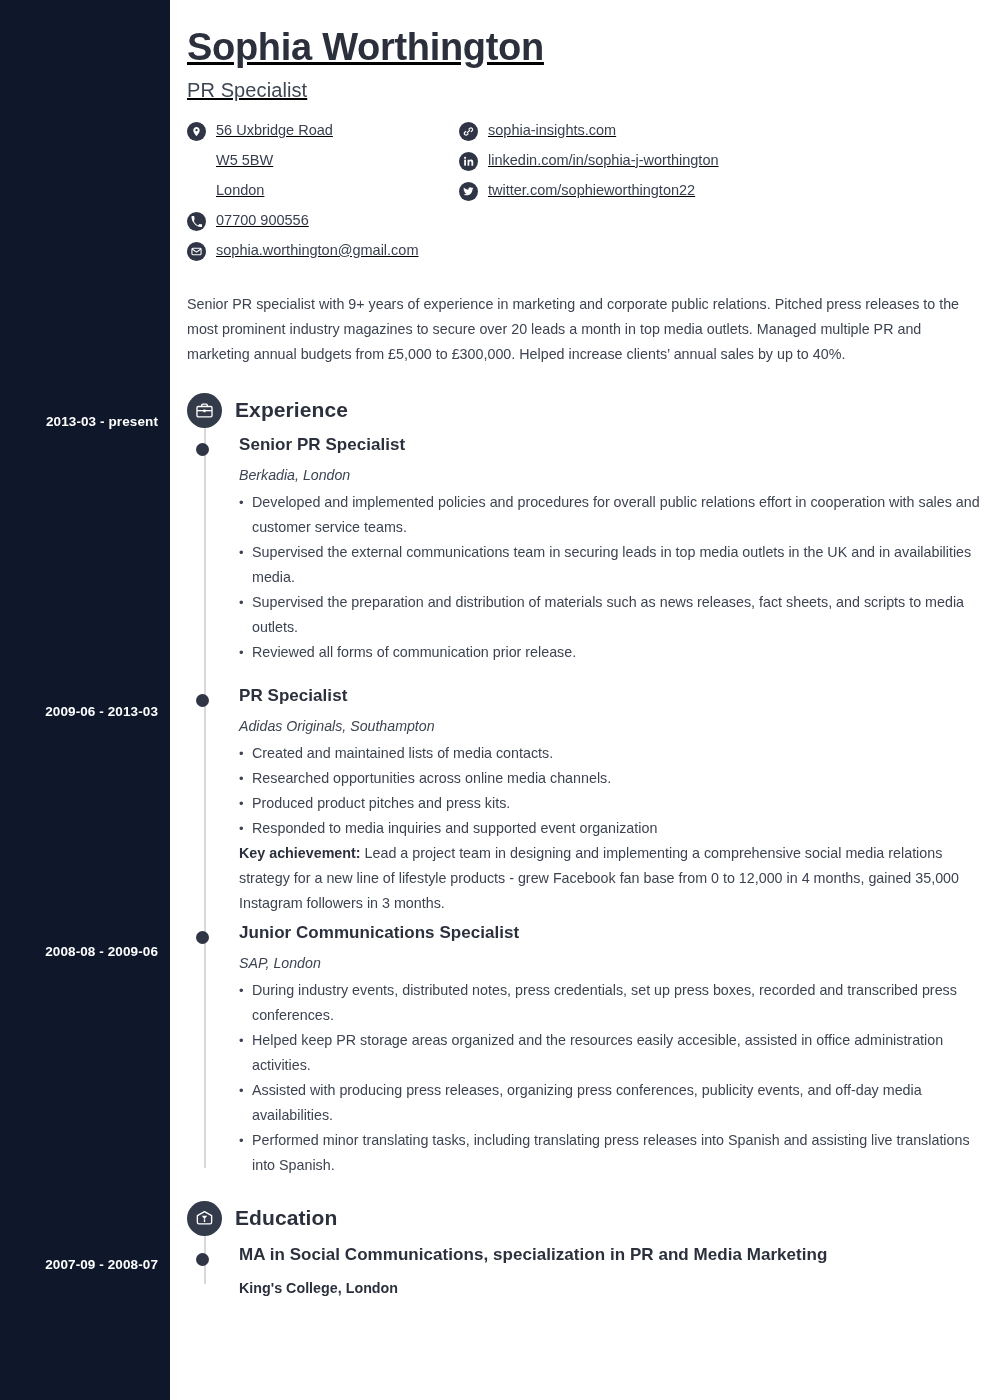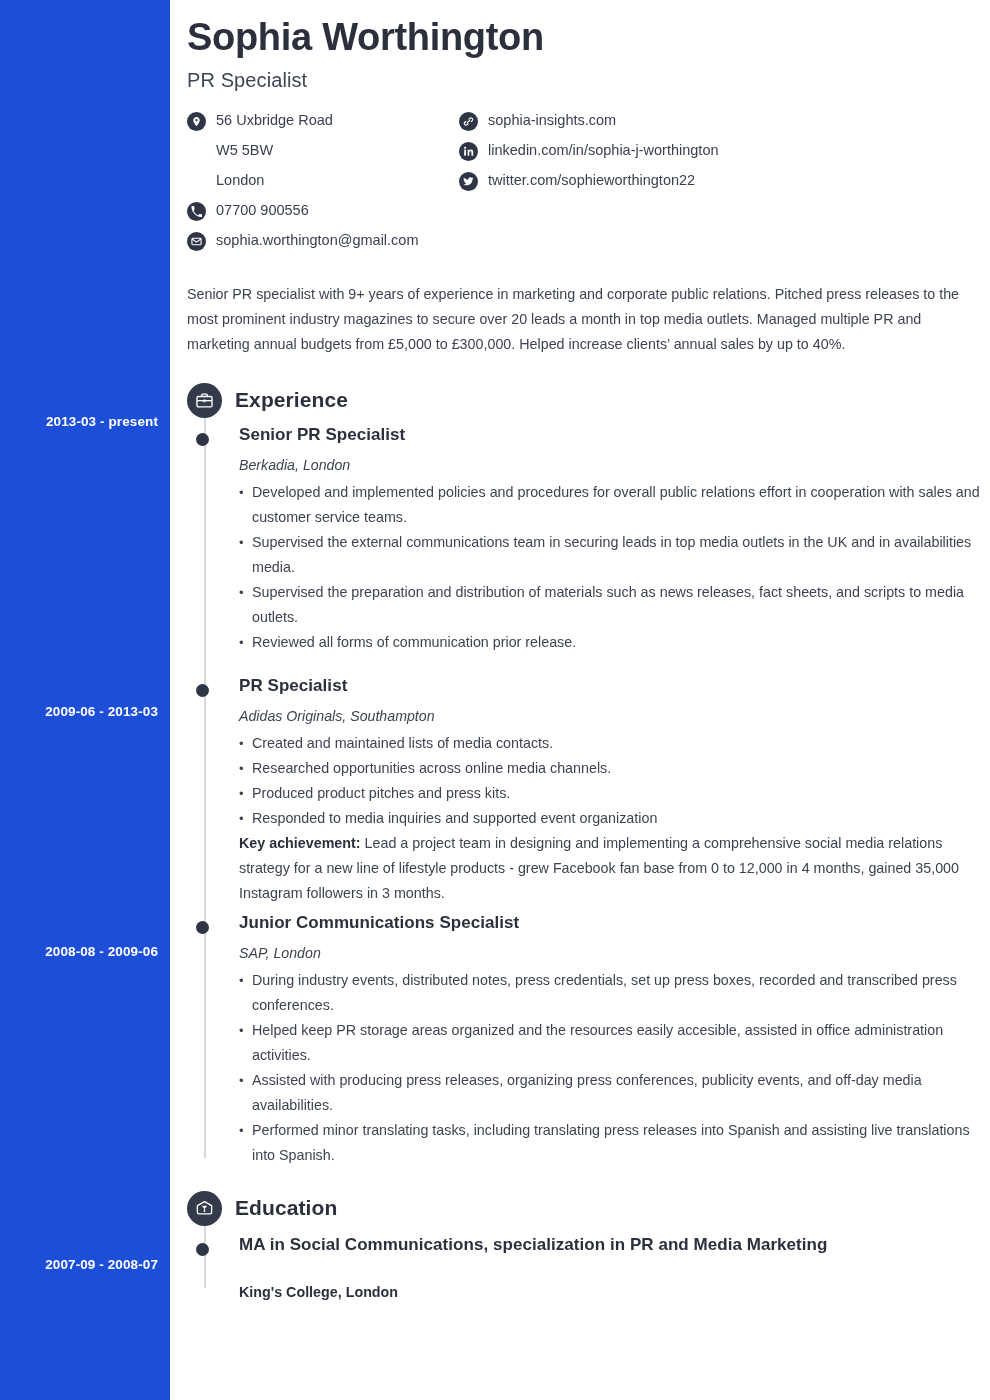--- a/index.html
+++ b/index.html
@@ -8,40 +8,40 @@
     background: #ffffff;
     font-family: "Liberation Sans", sans-serif;
     -webkit-font-smoothing: antialiased;
   }
   .page { position: relative; width: 990px; height: 1400px; overflow: hidden; background:#fff; }
 
   
   .sidebar {
     position: absolute; left: 0; top: 0;
     width: 170px; height: 1400px;
-    background: #1d4ed8;
+    background: #0f172a;
   }
   .date-label {
     position: absolute;
     right: 12px;
     color: #ffffff;
     font-size: 13.5px;
     font-weight: bold;
     letter-spacing: .1px;
     white-space: nowrap;
     text-align: right;
   }
 
   
   .main {
     position: absolute; left: 170px; top: 0;
     width: 820px; height: 1400px;
   }
 
-  .header { padding: 16px 30px 0 17px; }
+  .header { padding: 26px 30px 0 17px; text-decoration: underline; }
   .name {
     font-size: 38px;
     font-weight: bold;
     color: #2b303c;
     letter-spacing: -.3px;
     line-height: 1.12;
   }
   .job-title {
     font-size: 20px;
     color: #3f4653;
@@ -172,21 +172,21 @@
     font-size: 14.3px;
     line-height: 25px;
     color: #3d4351;
     margin-top: 0px;
   }
   .achievement b { font-weight: bold; color: #2b303c; }
   .entry-inst {
     font-size: 14.3px;
     font-weight: bold;
     color: #2b303c;
-    margin-top: 28px;
+    margin-top: 14px;
   }
   .sp-exp1 { margin-top: 4px; }
 </style>
 </head>
 <body>
 
 <div class="page">
 
   <div class="sidebar">
     <div class="date-label" style="top:414px;">2013-03 - present</div>

